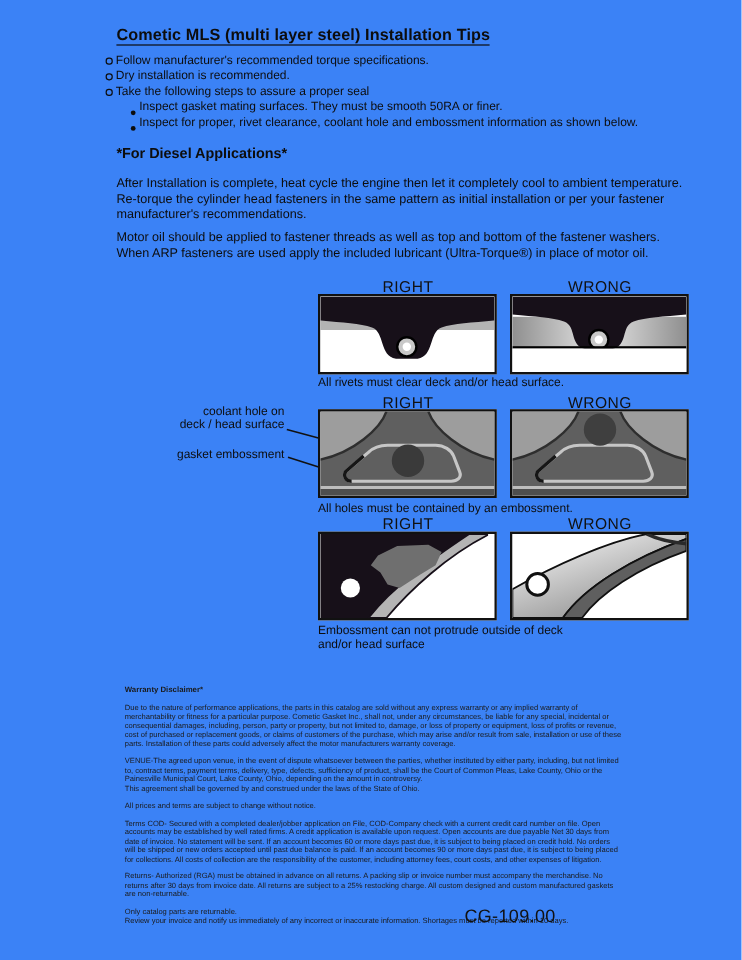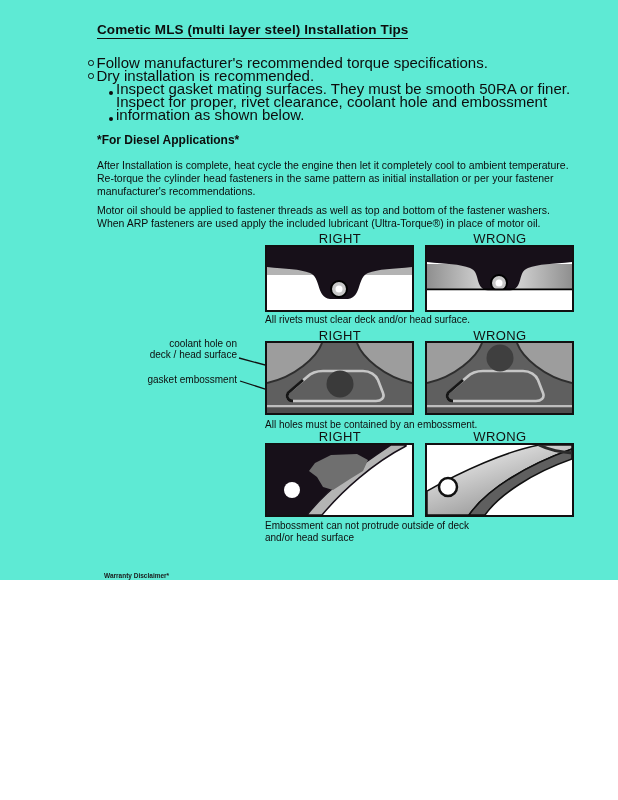--- a/index.html
+++ b/index.html
@@ -1,26 +1,26 @@
 <!DOCTYPE html>
 <html><head>
 <meta charset="utf-8">
 <style>
   html,body{margin:0;padding:0;background:#ffffff;}
   .page{
-    position:relative;width:618px;height:580px;background:#5eead4;
+    position:relative;width:618px;height:800px;background:#3b82f6;
     font-family:"Liberation Sans", sans-serif;color:#0d0d0d;overflow:hidden;text-decoration:underline;
   }
   
   .copy{position:absolute;left:88px;top:20px;width:500px;}
   .title{
     display:inline-block;margin:0 0 0 9px;font-size:13.5px;font-weight:bold;
     border-bottom:1.6px solid #0d0d0d;padding-bottom:1px;letter-spacing:.1px;
   }
-  .bullets{margin-top:17px;font-size:15px;line-height:13px;}
+  .bullets{margin-top:6px;font-size:10px;line-height:13px;}
   .b-row{display:flex;align-items:flex-start;}
   .b-circle{flex:0 0 auto;width:3.5px;height:3.5px;border:1px solid #0d0d0d;border-radius:50%;margin:4px 3px 0 0;}
   .b-dot{flex:0 0 auto;width:4px;height:4px;background:#0d0d0d;border-radius:50%;margin:4.5px 3px 0 0;}
   .sub{margin-left:21px;align-items:flex-end;}
   .h2{margin:12px 0 0 9px;font-size:12px;font-weight:bold;}
   .para{margin:5px 0 0 9px;width:477px;font-size:10.5px;line-height:13.2px;}
   .para.gap{margin-top:12px;}
   
   .diagrams{position:absolute;left:0;top:228px;width:618px;height:330px;margin-left:29px;}
   .dg-label{position:absolute;width:150px;text-align:center;font-size:13px;letter-spacing:.4px;color:#111;}
@@ -44,20 +44,24 @@
     <h1 class="title">Cometic MLS (multi layer steel) Installation Tips</h1>
 
     <div class="bullets">
       <div class="b-row">
         <span class="b-circle"></span>
         <span>Follow manufacturer's recommended torque specifications.</span>
       </div>
       <div class="b-row">
         <span class="b-circle"></span>
         <span>Dry installation is recommended.</span>
+      </div>
+      <div class="b-row">
+        <span class="b-circle"></span>
+        <span>Take the following steps to assure a proper seal</span>
       </div>
       <div class="b-row sub">
         <span class="b-dot"></span>
         <span>Inspect gasket mating surfaces.  They must be smooth 50RA or finer.</span>
       </div>
       <div class="b-row sub">
         <span class="b-dot"></span>
         <span>Inspect for proper, rivet clearance, coolant hole and embossment information as shown below.</span>
       </div>
     </div>

